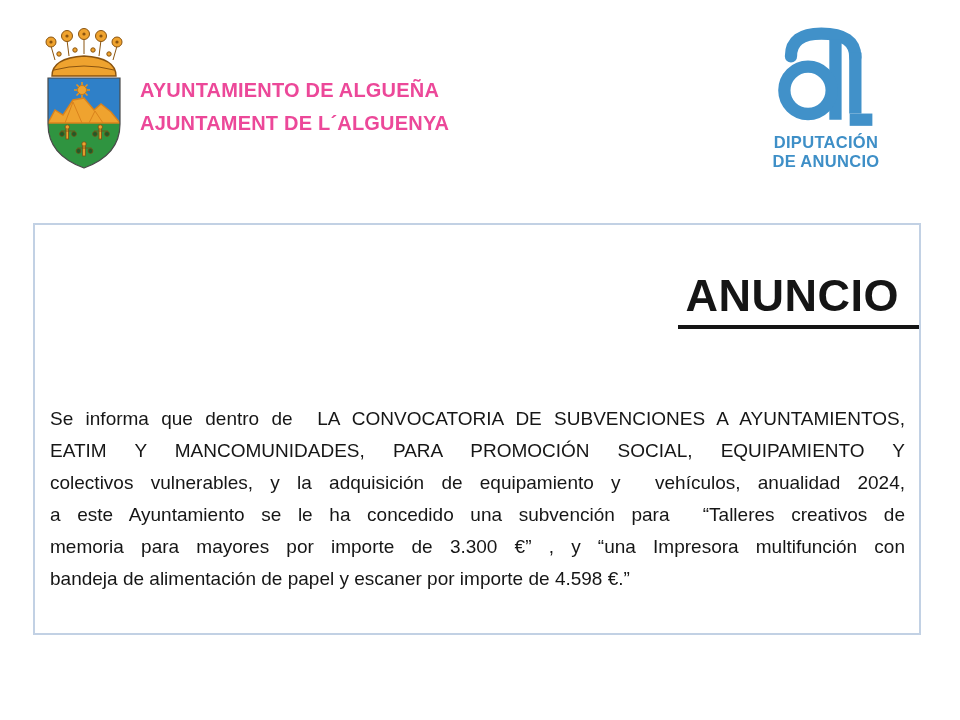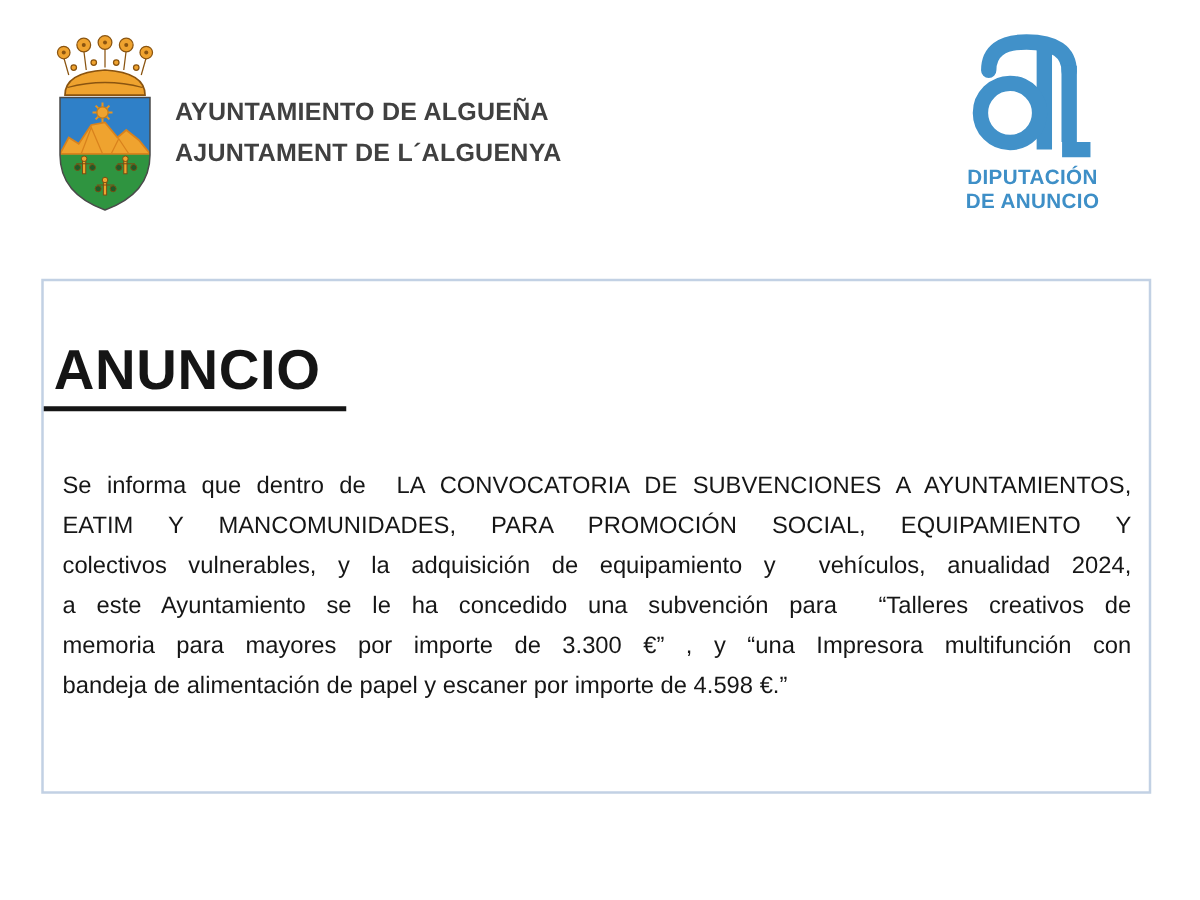--- a/index.html
+++ b/index.html
@@ -16,21 +16,21 @@
   .crest {
     position: absolute;
     left: 38px; top: 28px;
     width: 92px; height: 142px;
   }
   .org-names {
     position: absolute;
     left: 140px; top: 74px;
     font-size: 20px;
     font-weight: 700;
-    color: #404040;
+    color: #ec4899;
     line-height: 33px;
     letter-spacing: 0.2px;
     white-space: nowrap;
   }
   .dip {
     position: absolute;
     left: 760px; top: 26px;
     width: 132px;
     text-align: center;
   }
@@ -48,35 +48,35 @@
   
   .box {
     position: absolute;
     left: 33px; top: 223px;
     width: 888px; height: 412px;
     border: 2px solid #c2d1e4;
     background: #ffffff;
     box-sizing: border-box;
   }
   .title-wrap {
-    text-align: left;
+    text-align: right;
     margin-top: 46px;
   }
   .title {
     display: inline-block;
     font-size: 45px;
     font-weight: 700;
     color: #151515;
     letter-spacing: 0.5px;
     padding: 0 20px 4px 8px;
     border-bottom: 4px solid #151515;
     line-height: 1.1;
   }
   .bodytext {
-    margin: 44px 14px 0 15px;
+    margin: 74px 14px 0 15px;
     font-size: 19px;
     line-height: 32px;
     color: #161616;
   }
   .bline {
     text-align: justify;
     text-align-last: justify;
   }
   .bline.last {
     text-align: right;

